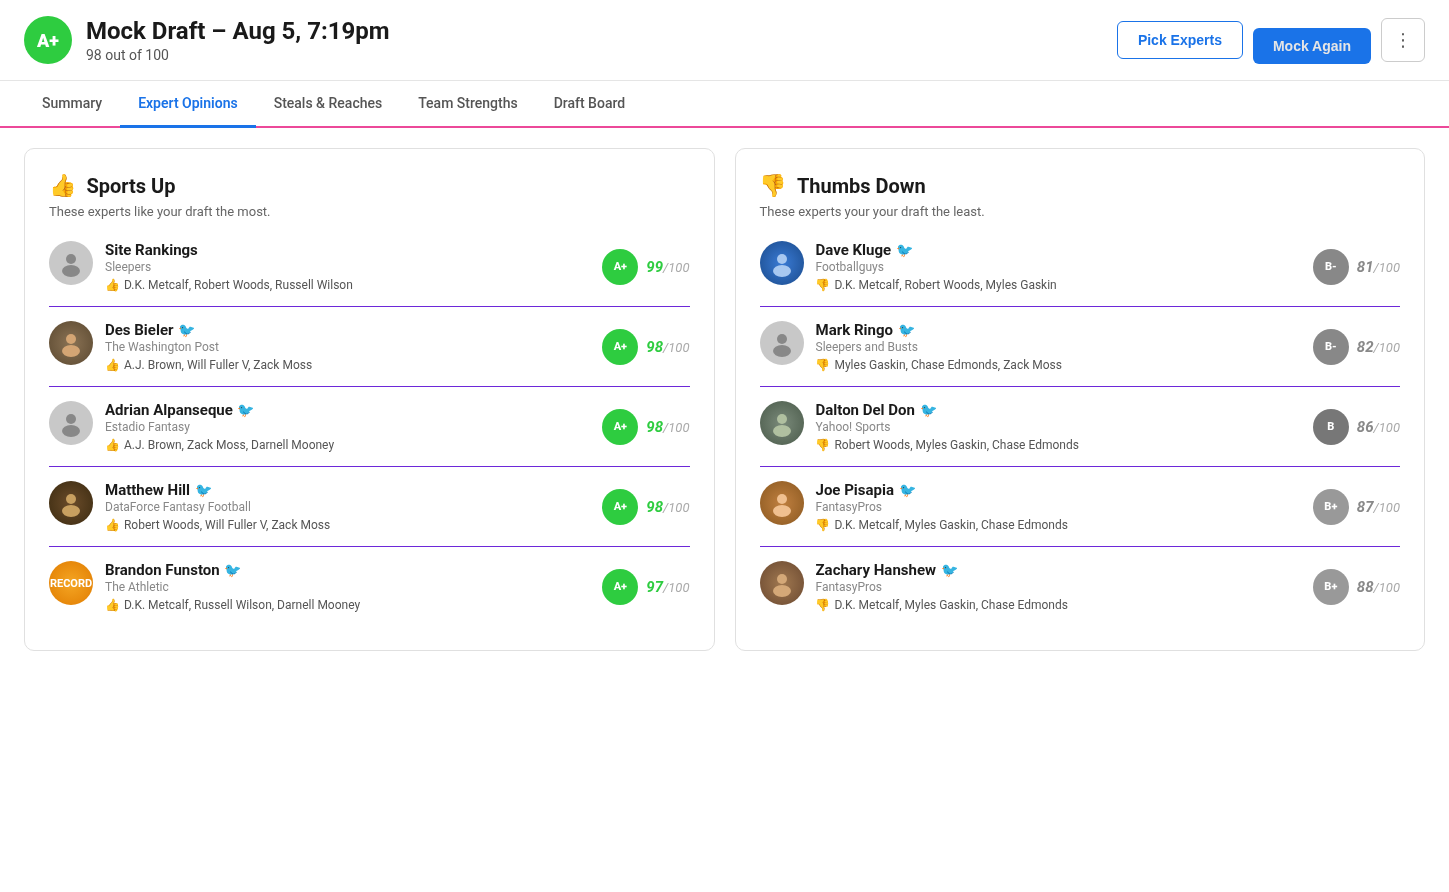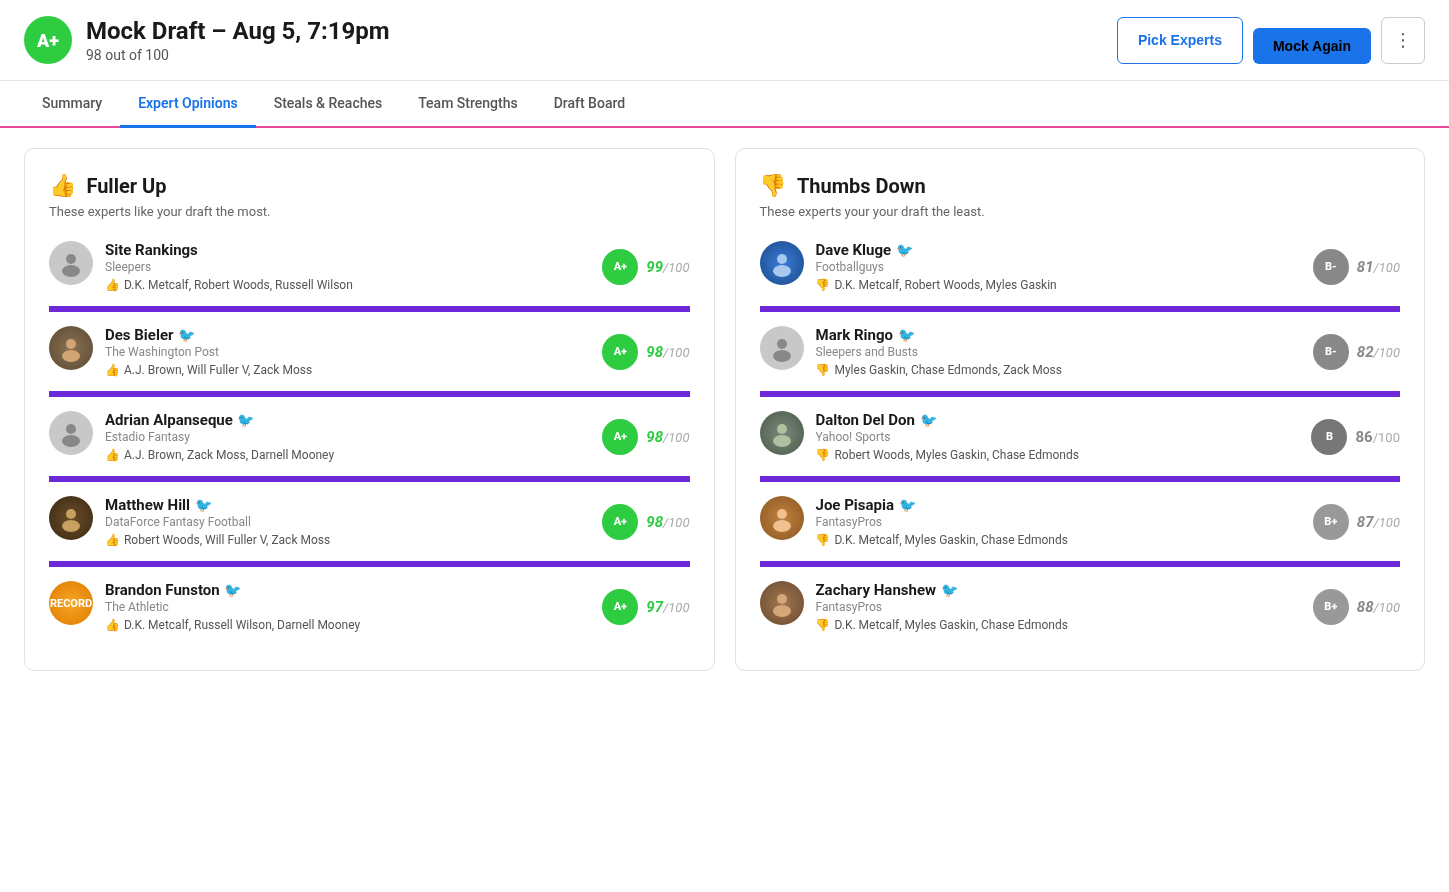--- a/index.html
+++ b/index.html
@@ -4,43 +4,43 @@
   <style>
     * { box-sizing: border-box; margin: 0; padding: 0; }
     body { font-family: -apple-system, BlinkMacSystemFont, 'Segoe UI', Roboto, sans-serif; background: #fff; color: #1a1a1a; font-size: 14px; }
     
     
     .header { display: flex; align-items: center; padding: 16px 24px; border-bottom: 1px solid #e5e5e5; justify-content: space-between; }
     .header-left { display: flex; align-items: center; gap: 14px; }
     .logo { width: 48px; height: 48px; background: #2ecc40; border-radius: 50%; display: flex; align-items: center; justify-content: center; color: white; font-weight: 900; font-size: 18px; }
     .header-title { font-size: 24px; font-weight: 700; }
     .header-sub { font-size: 14px; color: #555; margin-top: 2px; }
-    .header-actions { display: flex; gap: 10px; }
+    .header-actions { display: flex; align-items: center; gap: 10px; }
     .btn-outline { border: 1.5px solid #1a73e8; color: #1a73e8; background: #fff; padding: 10px 20px; border-radius: 6px; font-size: 14px; font-weight: 600; cursor: pointer; }
-    .btn-primary { background: #1a73e8; color: #000000; border: none; padding: 10px 20px; border-radius: 6px; font-size: 14px; font-weight: 600; cursor: pointer; margin-top: 11px; }
+    .btn-primary { background: #1a73e8; color: #e5e5e5; border: none; padding: 10px 20px; border-radius: 6px; font-size: 14px; font-weight: 600; cursor: pointer; margin-top: 11px; }
     .btn-icon { border: 1.5px solid #ccc; background: #fff; padding: 10px 12px; border-radius: 6px; cursor: pointer; font-size: 18px; color: #555; }
     
     
     .nav { display: flex; gap: 0; padding: 0 24px; border-bottom: 2px solid #ec4899; }
     .nav-item { padding: 14px 18px; font-size: 14px; font-weight: 500; color: #555; cursor: pointer; border-bottom: 3px solid transparent; margin-bottom: -2px; }
     .nav-item.active { color: #1a73e8; border-bottom: 3px solid #1a73e8; font-weight: 600; }
     
     
     .main { padding: 20px 24px; display: flex; gap: 20px; }
     
     
     .card { flex: 1; border: 1px solid #e0e0e0; border-radius: 10px; padding: 24px; }
     
     .card-header { display: flex; align-items: center; gap: 10px; margin-bottom: 6px; }
     .card-title { font-size: 20px; font-weight: 700; }
     .card-sub { font-size: 13px; color: #666; margin-bottom: 8px; }
     .thumbs-icon { font-size: 22px; }
     
     
-    .expert-row { display: flex; align-items: center; justify-content: space-between; padding: 14px 0; border-bottom: 6px solid #6d28d9; }
+    .expert-row { display: flex; align-items: center; justify-content: space-between; padding: 14px 0; border-bottom: 1px solid #6d28d9; }
     .expert-row:last-child { border-bottom: none; }
     .expert-left { display: flex; align-items: flex-start; gap: 12px; }
     .expert-name { font-size: 15px; font-weight: 700; display: flex; align-items: center; gap: 5px; }
     .twitter-icon { color: #1da1f2; font-size: 14px; }
     .expert-source { font-size: 12px; color: #888; margin-top: 1px; }
     .expert-picks { font-size: 12px; color: #555; margin-top: 4px; display: flex; align-items: center; gap: 4px; }
     .thumb-small { font-size: 12px; }
     
     
     .score-area { display: flex; align-items: center; gap: 8px; flex-shrink: 0; }
@@ -79,21 +79,21 @@
   <div class="nav-item">Steals &amp; Reaches</div>
   <div class="nav-item">Team Strengths</div>
   <div class="nav-item">Draft Board</div>
 </nav>
 
 <div class="main">
 
   <div class="card">
     <div class="card-header">
       <span class="thumbs-icon">👍</span>
-      <span class="card-title">Fuller Up</span>
+      <span class="card-title">Sports Up</span>
     </div>
     <div class="card-sub">These experts like your draft the most.</div>
 
     <div id="thumbs-up-list">
         <div class="expert-row">
       <div class="expert-left">
         <div class="avatar-circle av-gray">
       <svg width="28" height="28" viewBox="0 0 28 28" fill="none">
         <circle cx="14" cy="10" r="5" fill="#888"></circle>
         <ellipse cx="14" cy="22" rx="9" ry="6" fill="#888"></ellipse>
@@ -293,21 +293,21 @@
           </div>
           <div class="expert-source">Yahoo! Sports</div>
           <div class="expert-picks">
             <span class="thumb-small">👎</span>
             Robert Woods, Myles Gaskin, Chase Edmonds
           </div>
         </div>
       </div>
       <div class="score-area">
         <div class="grade-badge badge-b">B</div>
-        <div style="font-size:15px; font-weight:700; color:#888">
+        <div style="font-size:15px; font-weight:700; font-style:italic; color:#888">
           86<span style="color:#aaa; font-weight:400; font-size:13px">/100</span>
         </div>
       </div>
     </div>
         <div class="expert-row">
       <div class="expert-left">
         <div class="avatar-circle" style="background:radial-gradient(circle,#c08040,#8a5820)">
       <svg width="28" height="28" viewBox="0 0 28 28" fill="none">
         <circle cx="14" cy="10" r="5" fill="#f0c090"></circle>
         <ellipse cx="14" cy="22" rx="9" ry="6" fill="#f0c090"></ellipse>

